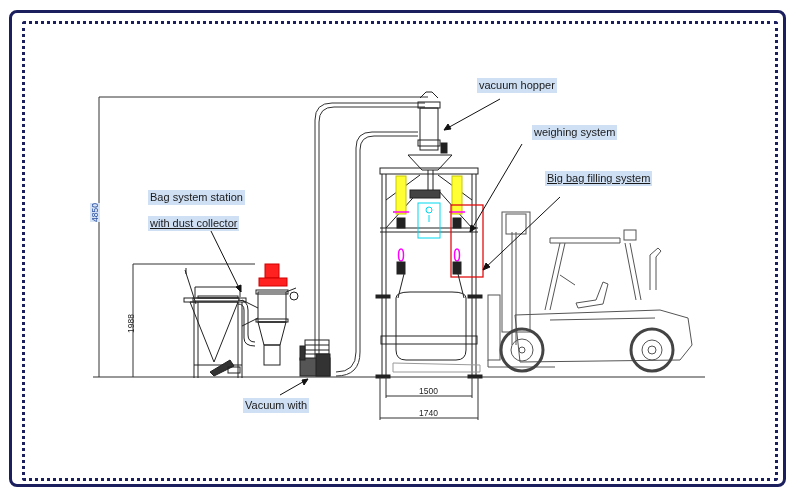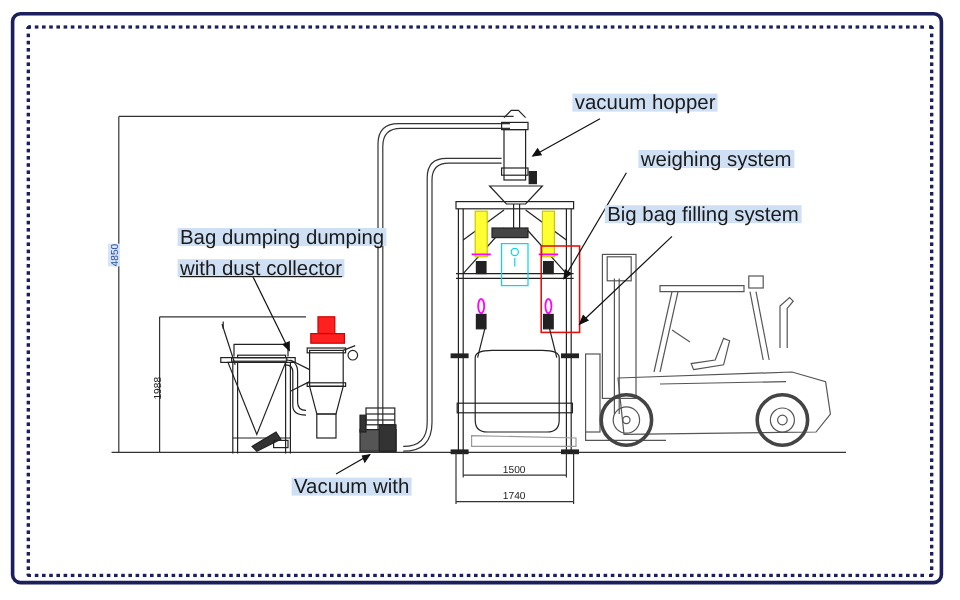--- a/index.html
+++ b/index.html
@@ -1,20 +1,20 @@
 <!DOCTYPE html>
 <html><head>
 <meta charset="utf-8">
 <style>
   html, body { margin: 0; padding: 0; background: #ffffff; }
   body { width: 800px; height: 500px; position: relative; overflow: hidden; font-family: "Liberation Sans", sans-serif; }
   .frame { position: absolute; left: 9px; top: 10px; width: 777px; height: 477px; border: 3px solid #1b1f5e; border-radius: 8px; box-sizing: border-box; }
   .dots { position: absolute; left: 22px; top: 21px; width: 756px; height: 460px; border: 3px dotted #1b1f5e; box-sizing: border-box; border-radius: 3px; }
   svg.drawing { position: absolute; left: 0; top: 0; }
-  .label { position: absolute; background: #cfe0f5; color: #1a1a1a; font-size: 17px; line-height: 15px; padding: 0 2px; white-space: nowrap; }
+  .label { position: absolute; background: #cfe0f5; color: #1a1a1a; font-size: 11px; line-height: 15px; padding: 0 2px; white-space: nowrap; }
   .dim { position: absolute; font-size: 8.5px; color: #222; font-family: "Liberation Sans", sans-serif; }
   .dim.vert { transform: rotate(-90deg); transform-origin: left top; }
   .dim.blue { color: #2a4fa0; background: #d7e4f6; }
 </style>
 </head>
 <body>
 
 <div class="frame"></div>
 <div class="dots"></div>
 
@@ -195,21 +195,21 @@
     <path d="M483 270 l3 -7 l4 4 Z" fill="#111"></path>
     <line x1="209" y1="227" x2="241" y2="292"></line>
     <path d="M241 292 l-5 -5 l5 -2 Z" fill="#111"></path>
     <line x1="280" y1="395" x2="308" y2="379"></line>
     <path d="M308 379 l-4 6 l-2 -5 Z" fill="#111"></path>
   </g>
 </svg>
 
 <div class="label" style="left:477px; top:78px;">vacuum hopper</div>
 <div class="label" style="left:491px; top:125px;margin-left:41px;">weighing system</div>
-<div class="label" style="left:504px; top:171px;">Big bag filling system</div>
-<div class="label" style="left:148px; top:190px;">Bag dumping dumping</div>
+<div class="label" style="left:545px; top:171px;text-decoration:underline;">Big bag filling system</div>
+<div class="label" style="left:148px; top:190px;">Bag system station</div>
 <div class="label" style="left:148px; top:216px;text-decoration:underline;">with dust collector</div>
 <div class="label" style="left:243px; top:398px;">Vacuum with</div>
 
 <div class="dim vert blue" style="left:90px; top:222px;">4850</div>
 <div class="dim vert" style="left:126px; top:333px;">1988</div>
 <div class="dim" style="left:419px; top:386px;">1500</div>
 <div class="dim" style="left:419px; top:408px;text-align:right;">1740</div>
 
 </body></html>

